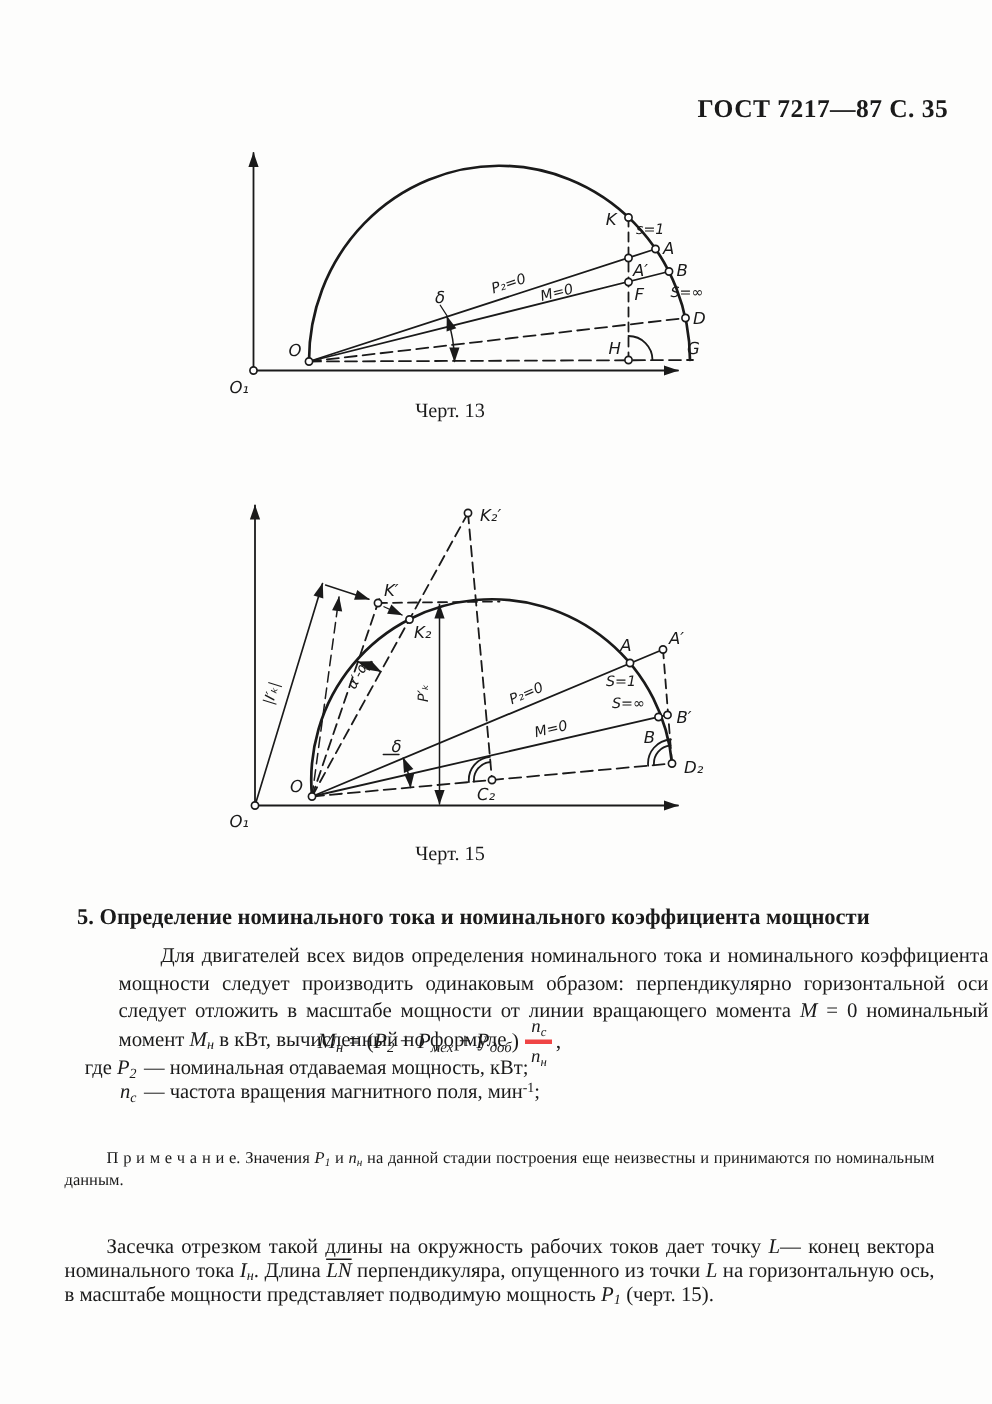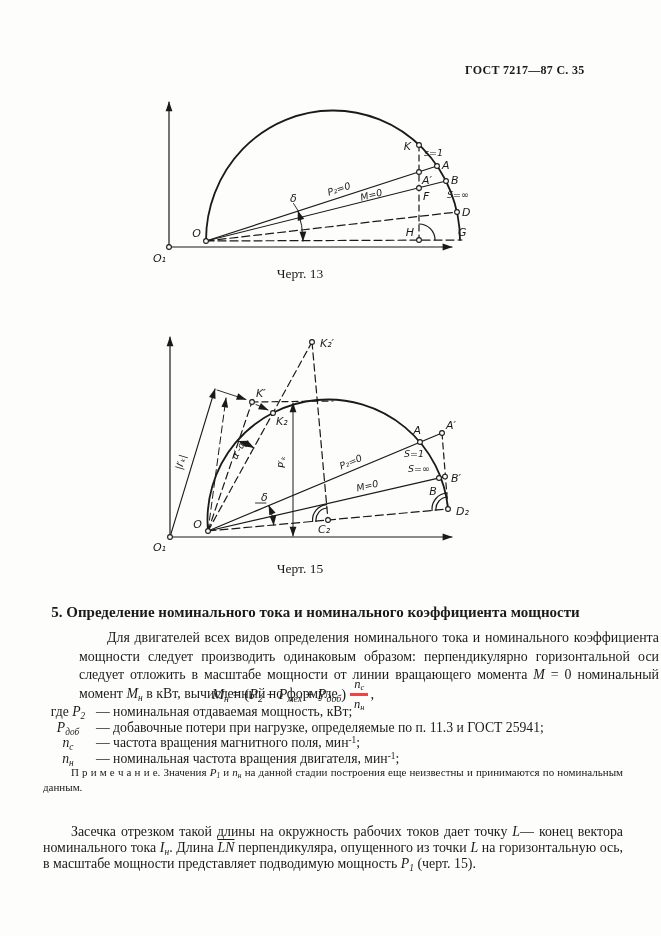--- a/index.html
+++ b/index.html
@@ -1,32 +1,32 @@
 <!DOCTYPE html>
 <html><head>
 <meta charset="utf-8">
 <style>
   html,body{margin:0;padding:0;}
   body{width:661px;height:936px;background:#ffffff;}
   .page{position:relative;width:661px;height:936px;background:#fdfdfc;color:#1a1a1a;
         font-family:"Liberation Serif", serif;overflow:hidden;}
-  .hdr{position:absolute;left:465px;top:63px;font-weight:bold;font-size:12px;letter-spacing:.3px;}
+  .hdr{position:absolute;left:465px;top:63px;font-weight:bold;font-size:17px;letter-spacing:.3px;}
   .fig{position:absolute;}
   .caption{position:absolute;width:120px;text-align:center;font-size:13.5px;}
   .cap13{left:240px;top:266px;}
   .cap14{left:240px;top:561px;}
   .heading{position:absolute;left:43px;top:604px;width:545px;text-align:center;
            font-weight:bold;font-size:15px;}
   .para{position:absolute;left:43px;width:580px;text-align:justify;}
   .para1{top:629px;font-size:13.9px;line-height:18.6px;text-indent:28px;margin-left:36px;}
   .formula{position:absolute;left:43px;top:677px;width:500px;text-align:center;
            font-size:14.5px;}
   .where{position:absolute;left:45px;top:704px;font-size:13.7px;}
   .wrow{line-height:15.5px;white-space:nowrap;}
-  .wterm{display:inline-block;min-width:46px;text-align:center;white-space:nowrap;}
+  .wterm{display:inline-block;min-width:46px;text-align:right;white-space:nowrap;}
   .wdef{margin-left:5px;}
   .note{top:765px;font-size:11px;line-height:14.9px;text-indent:28px;}
   .para2{top:824px;font-size:13.9px;line-height:16.2px;text-indent:28px;}
   .it{font-style:italic;}
   .ov{text-decoration:overline;}
   sub{font-size:68%;vertical-align:-0.28em;line-height:0;}
   sup{font-size:68%;vertical-align:0.45em;line-height:0;}
   .frac{display:inline-block;vertical-align:middle;text-align:center;margin:0 2px 4px 4px;
         font-size:12.5px;line-height:1;}
   .frac .num{display:block;border-bottom:3px solid #ef4444;padding:1px 4px 2px;}
@@ -155,27 +155,21 @@
 
   <div class="para para1"><span>Для двигателей всех видов определения номинального тока и номинального коэффициента мощности следует производить одинаковым образом: перпендикулярно горизонтальной оси следует отложить в масштабе мощности от линии вращающего момента </span><span class="it">M</span><span> = 0 номинальный момент </span><span class="it">M</span><sub class="it">н</sub><span> в кВт, вычисленный по формуле</span></div>
 
   <div class="formula"><span class="it">M</span><sub class="it">н</sub><span> = (</span><span class="it">P</span><sub class="it">2</sub><span> + </span><span class="it">P</span><sub class="it">мех</sub><span> + </span><span class="it">P</span><sub class="it">доб</sub><span>)</span><span class="frac"><span class="num"><span class="it">n</span><sub class="it">с</sub></span><span class="den"><span class="it">n</span><sub class="it">н</sub></span></span><span>,</span></div>
 
   <div class="where">
     <div class="wrow">
       <span class="wterm"><span>где </span><span class="it">P</span><sub class="it">2</sub></span><span class="wdef"><span>— номинальная отдаваемая мощность, кВт;</span></span>
     </div>
     <div class="wrow">
-      <span class="wterm"><span class="it">P</span><sub class="it">доб</sub></span><span class="wdef"><span>— добавочные потери при нагрузке, определяемые по п. 11.3 и ГОСТ 25941;</span></span>
-    </div>
-    <div class="wrow">
       <span class="wterm"><span class="it">n</span><sub class="it">с</sub></span><span class="wdef"><span>— частота вращения магнитного поля, мин</span><sup>-1</sup><span>;</span></span>
-    </div>
-    <div class="wrow">
-      <span class="wterm"><span class="it">n</span><sub class="it">н</sub></span><span class="wdef"><span>— номинальная частота вращения двигателя, мин</span><sup>-1</sup><span>;</span></span>
     </div>
   </div>
 
   <div class="para note"><span>П р и м е ч а н и е.  Значения </span><span class="it">P</span><sub class="it">1</sub><span> и </span><span class="it">n</span><sub class="it">н</sub><span> на данной стадии построения еще неизвестны и принимаются по номинальным данным.</span></div>
 
   <div class="para para2"><span>Засечка отрезком такой длины на окружность рабочих токов дает точку </span><span class="it">L</span><span>— конец вектора номинального тока </span><span class="it">I</span><sub class="it">н</sub><span>. Длина </span><span class="it ov">LN</span><span> перпендикуляра, опущенного из точки </span><span class="it">L</span><span> на горизонтальную ось, в масштабе мощности представляет подводимую мощность </span><span class="it">P</span><sub class="it">1</sub><span> (черт. 15).</span></div>
 
 </div>
 
 </body></html>

